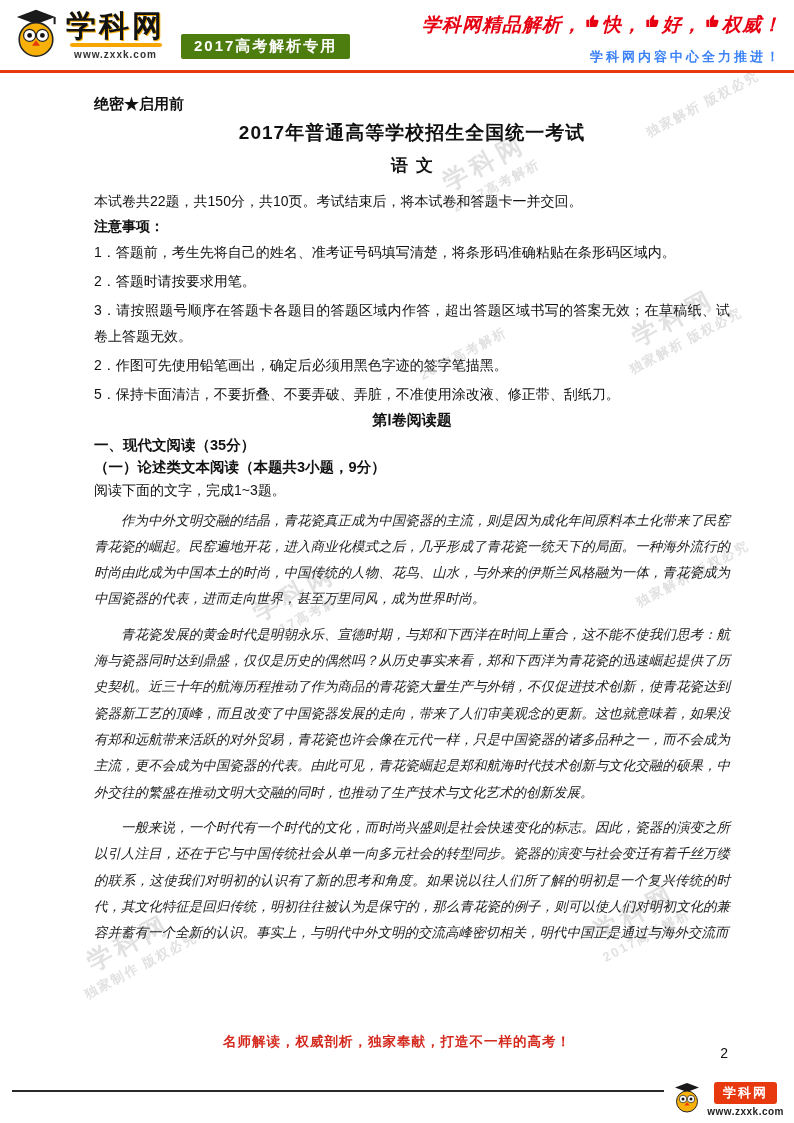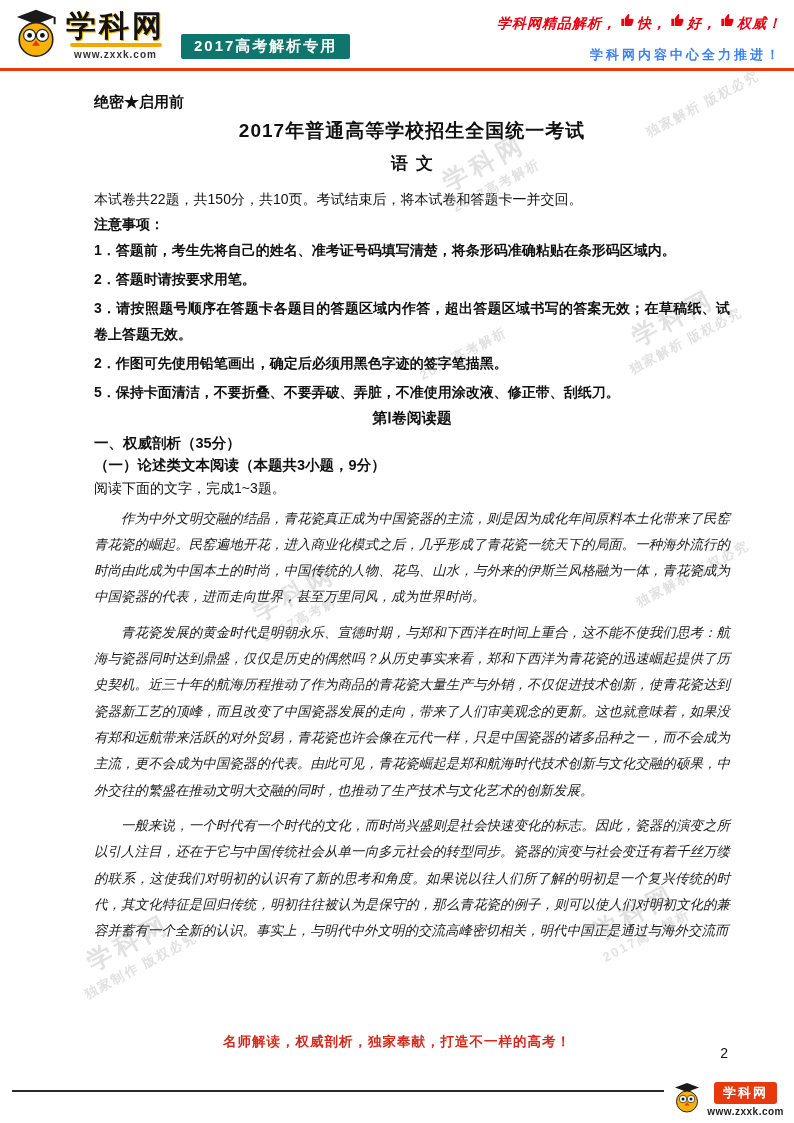--- a/index.html
+++ b/index.html
@@ -26,40 +26,40 @@
 
   
   .header { position:relative; z-index:2; display:flex; justify-content:space-between;
             align-items:flex-start; padding:8px 10px 4px 12px; }
   .logo-block { display:flex; align-items:center; gap:6px; cursor:pointer; }
   .logo-stack { display:flex; flex-direction:column; align-items:center; }
   .logo-text { font-size:30px; font-weight:bold; letter-spacing:3px; color:#131313;
                text-shadow:1px 1px 0 #f7b10a; line-height:1.05; }
   .logo-swoosh { width:92px; height:4px; background:#f7a600; border-radius:3px; margin:1px 0 2px; }
   .logo-url { font-size:10px; font-weight:bold; color:#333; letter-spacing:1px; }
-  .banner { background:#0f766e; color:#fff; font-weight:bold; font-size:15px;
+  .banner { background:#4d7c0f; color:#fff; font-weight:bold; font-size:15px;
             letter-spacing:2px; padding:3px 13px; margin-left:10px; margin-top:22px;
             border-radius:2px; }
   .header-right { text-align:right; padding-top:4px; padding-right:2px; }
   .slogan-red { display:flex; justify-content:flex-end; align-items:center; gap:0;
-                color:#e60012; font-weight:bold; font-size:14px; font-style:italic;
+                color:#e60012; font-weight:bold; font-size:19px; font-style:italic;
                 font-family:"Liberation Serif", serif; letter-spacing:1px; }
   .slogan-red svg { margin:0 1px 4px 3px; }
   .slogan-sub { margin-top:10px; color:#3b82f6; font-weight:bold; font-size:13px;
                 letter-spacing:3px; }
   .header-rule { position:relative; z-index:2; height:3px; background:#e8380d; }
 
   
   .doc { position:relative; z-index:1; padding:14px 64px 0 94px; }
   .secrecy { font-weight:bold; font-size:15px; margin:8px 0 6px; }
   .title   { text-align:center; font-size:19px; font-weight:bold; letter-spacing:1px; margin:6px 0 8px; }
   .subject { text-align:center; font-size:17px; font-weight:bold; letter-spacing:8px; text-indent:8px; margin-bottom:12px; }
   .intro   { font-size:14px; line-height:1.8; margin:8px 0 4px; }
   .notice-heading { font-weight:bold; font-size:14px; margin:4px 0; }
-  .notice  { font-size:14px; line-height:1.85; text-align:justify; margin:3px 0;font-weight:bold; }
+  .notice  { font-size:14px; line-height:1.85; text-align:justify; margin:3px 0; }
   .section-title { text-align:center; font-size:15px; font-weight:bold; margin:0 0 6px; }
   .part-heading { font-weight:bold; font-size:14.5px; margin:3px 0; }
   .instruction { font-size:14px; margin:5px 0 8px; }
   .passage { font-family:"Liberation Serif", serif; font-style:italic; font-size:13.5px;
              line-height:1.95; text-align:justify; text-indent:2em; margin:0 0 9px;
              color:#1b1b1b; }
 
   
   .footer-slogan { position:absolute; z-index:2; left:0; right:0; bottom:72px;
                    text-align:center; color:#d42a1e; font-weight:bold; font-size:13.5px;
@@ -165,21 +165,21 @@
     <h1 class="title">2017年普通高等学校招生全国统一考试</h1>
     <h2 class="subject">语文</h2>
     <p class="intro">本试卷共22题，共150分，共10页。考试结束后，将本试卷和答题卡一并交回。</p>
     <p class="notice-heading">注意事项：</p>
     <p class="notice">1．答题前，考生先将自己的姓名、准考证号码填写清楚，将条形码准确粘贴在条形码区域内。</p>
     <p class="notice">2．答题时请按要求用笔。</p>
     <p class="notice">3．请按照题号顺序在答题卡各题目的答题区域内作答，超出答题区域书写的答案无效；在草稿纸、试卷上答题无效。</p>
     <p class="notice">2．作图可先使用铅笔画出，确定后必须用黑色字迹的签字笔描黑。</p>
     <p class="notice">5．保持卡面清洁，不要折叠、不要弄破、弄脏，不准使用涂改液、修正带、刮纸刀。</p>
     <h3 class="section-title">第Ⅰ卷阅读题</h3>
-    <p class="part-heading">一、权威剖析（35分）</p>
+    <p class="part-heading">一、现代文阅读（35分）</p>
     <p class="part-heading">（一）论述类文本阅读（本题共3小题，9分）</p>
     <p class="instruction">阅读下面的文字，完成1~3题。</p>
     <p class="passage">作为中外文明交融的结晶，青花瓷真正成为中国瓷器的主流，则是因为成化年间原料本土化带来了民窑青花瓷的崛起。民窑遍地开花，进入商业化模式之后，几乎形成了青花瓷一统天下的局面。一种海外流行的时尚由此成为中国本土的时尚，中国传统的人物、花鸟、山水，与外来的伊斯兰风格融为一体，青花瓷成为中国瓷器的代表，进而走向世界，甚至万里同风，成为世界时尚。</p>
     <p class="passage">青花瓷发展的黄金时代是明朝永乐、宣德时期，与郑和下西洋在时间上重合，这不能不使我们思考：航海与瓷器同时达到鼎盛，仅仅是历史的偶然吗？从历史事实来看，郑和下西洋为青花瓷的迅速崛起提供了历史契机。近三十年的航海历程推动了作为商品的青花瓷大量生产与外销，不仅促进技术创新，使青花瓷达到瓷器新工艺的顶峰，而且改变了中国瓷器发展的走向，带来了人们审美观念的更新。这也就意味着，如果没有郑和远航带来活跃的对外贸易，青花瓷也许会像在元代一样，只是中国瓷器的诸多品种之一，而不会成为主流，更不会成为中国瓷器的代表。由此可见，青花瓷崛起是郑和航海时代技术创新与文化交融的硕果，中外交往的繁盛在推动文明大交融的同时，也推动了生产技术与文化艺术的创新发展。</p>
     <p class="passage">一般来说，一个时代有一个时代的文化，而时尚兴盛则是社会快速变化的标志。因此，瓷器的演变之所以引人注目，还在于它与中国传统社会从单一向多元社会的转型同步。瓷器的演变与社会变迁有着千丝万缕的联系，这使我们对明初的认识有了新的思考和角度。如果说以往人们所了解的明初是一个复兴传统的时代，其文化特征是回归传统，明初往往被认为是保守的，那么青花瓷的例子，则可以使人们对明初文化的兼容并蓄有一个全新的认识。事实上，与明代中外文明的交流高峰密切相关，明代中国正是通过与海外交流而</p>
   </main>
 
   <p class="footer-slogan">名师解读，权威剖析，独家奉献，打造不一样的高考！</p>
   <p class="page-number">2</p>
 

